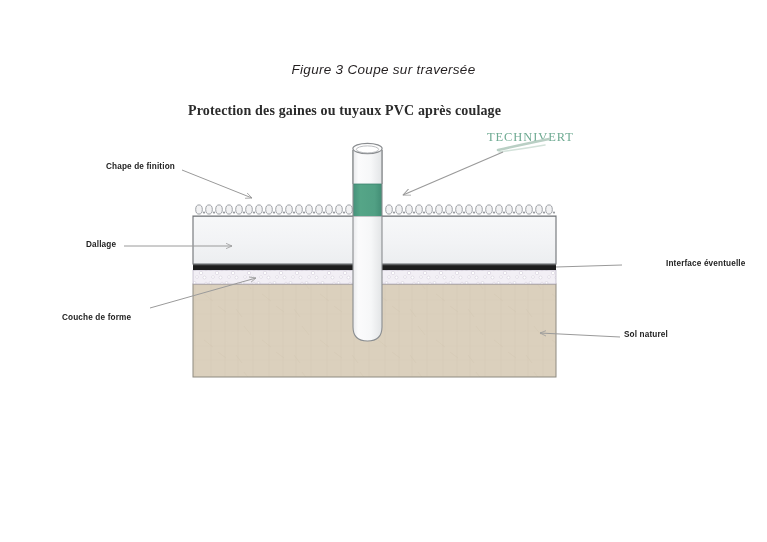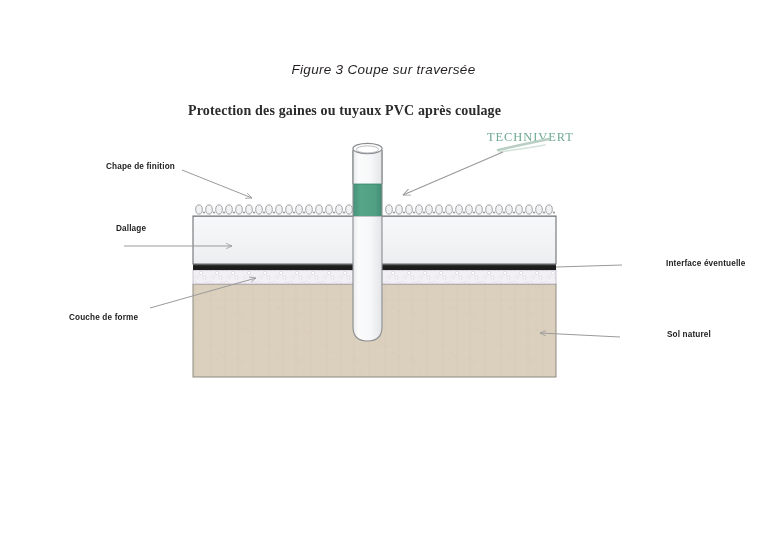--- a/index.html
+++ b/index.html
@@ -82,24 +82,24 @@
     font-weight: bold;
     font-size: 8.2px;
     letter-spacing: 0.15px;
     color: #222222;
     white-space: nowrap;
   }
   .annot.left  { text-align: left; }
   .annot.right { text-align: left; }
 
   #label-chape     { top: 162px; left: 86px; padding-left: 20px; }
-  #label-dallage   { top: 224px; left: 86px; margin-left: 30px; }
-  #label-couche    { top: 313px; left: 69px; text-align: center; }
+  #label-dallage   { top: 240px; left: 86px; }
+  #label-couche    { top: 313px; left: 62px; text-align: center; }
   #label-interface { top: 259px; left: 625px; padding-left: 41px; }
-  #label-sol       { top: 330px; left: 624px; margin-left: 43px; }
+  #label-sol       { top: 330px; left: 624px; }
 </style>
 </head>
 <body>
 
 <div id="figure-page">
 
   <div class="figure-caption">Figure 3 Coupe sur traversée</div>
 
   <div class="drawing-heading">Protection des gaines ou tuyaux PVC après coulage</div>
 

